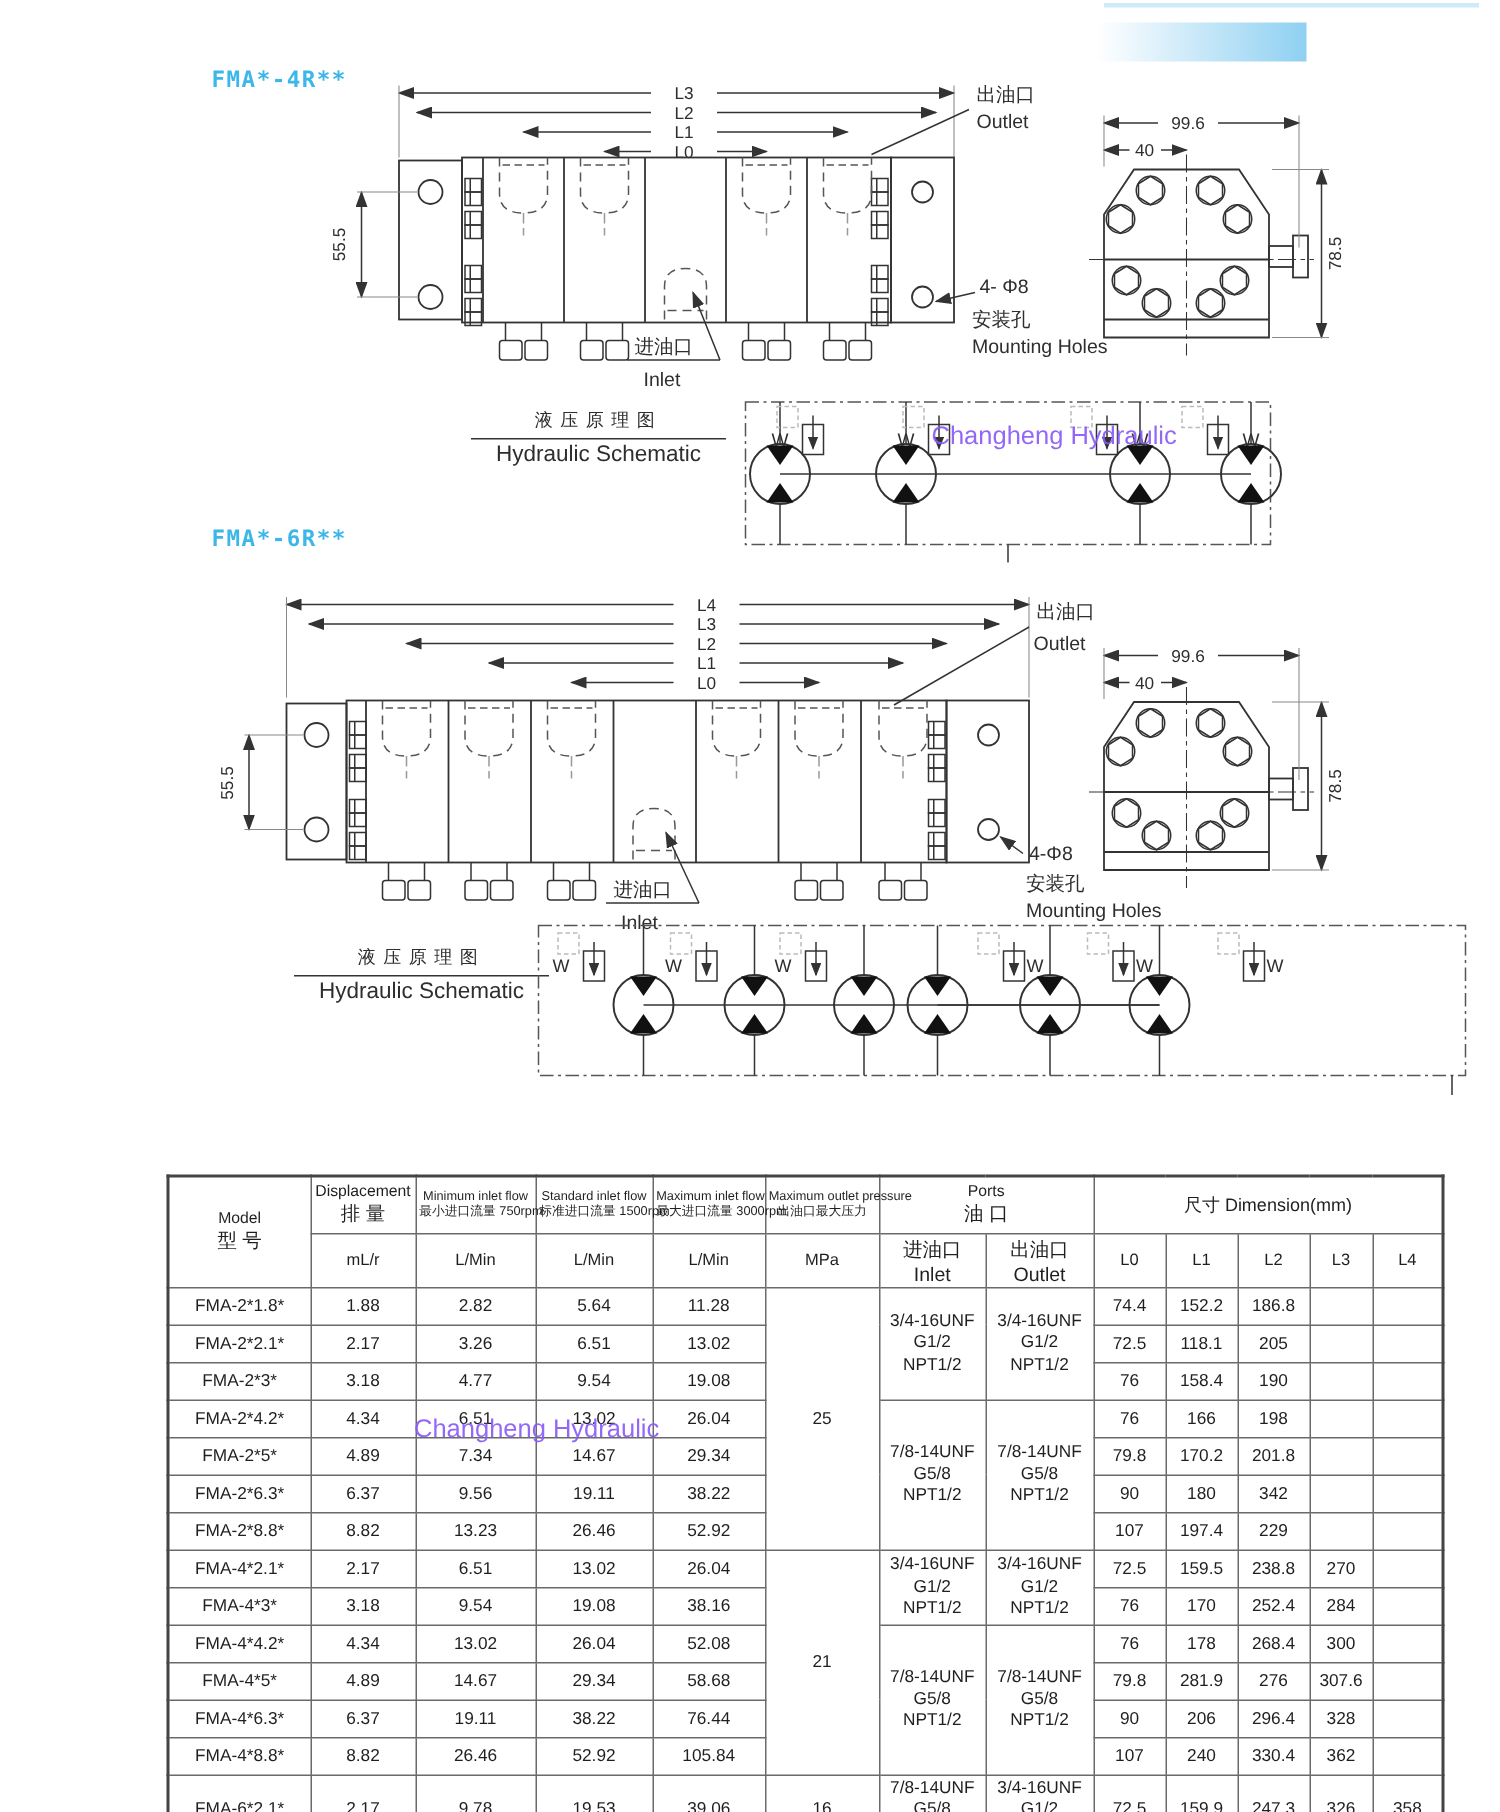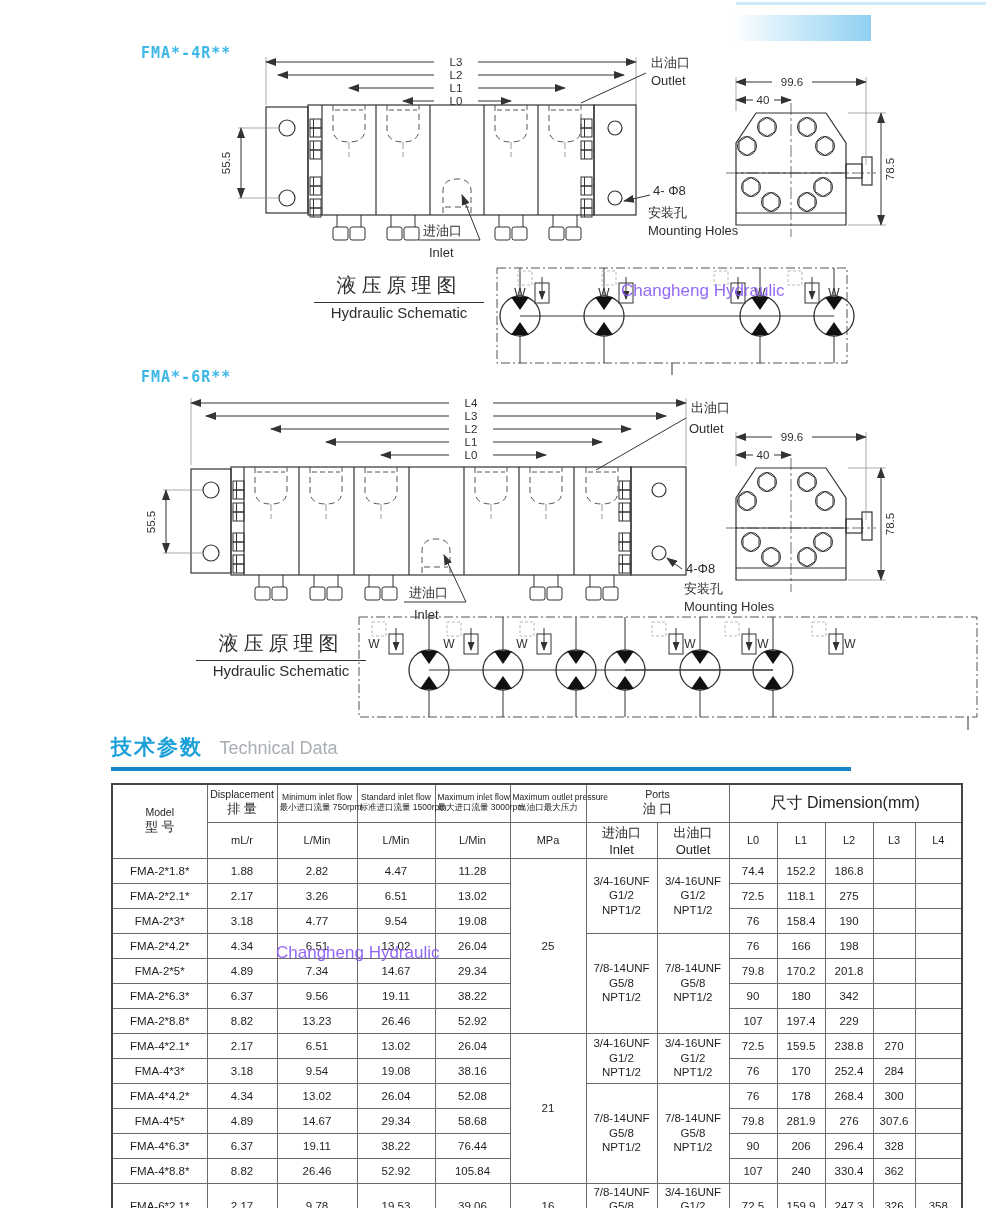--- a/index.html
+++ b/index.html
@@ -15,21 +15,21 @@
   .model-code { color:#3cb7e8; font-family:"DejaVu Sans Mono", monospace;
                 font-size:15px; letter-spacing:1px; font-weight:bold; }
 
   svg { overflow:visible; display:block; }
   svg text { font-family:"Liberation Sans", sans-serif; fill:#2e2e2e; }
   .dimtxt { font-size:11.5px; }
   .cntxt  { font-size:13px; }
   .entxt  { font-size:13px; }
 
   .schem-label { text-align:center; width:170px; }
-  .schem-label .cn { font-size:20px; letter-spacing:5px; padding-bottom:3px;
+  .schem-label .cn { font-size:12px; letter-spacing:5px; padding-bottom:3px;
                      border-bottom:1.5px solid #333; }
   .schem-label .en { font-size:15px; padding-top:1px; }
 
   .watermark { color:#8b5cf6; font-size:17px; white-space:nowrap; opacity:.92;
                font-family:"Liberation Sans", sans-serif; }
 
   .tech-head { left:75px; top:733px; width:740px; border-bottom:4px solid #1787c9;
                padding-bottom:6px; }
   .tech-head .cn { color:#1a9fd9; font-size:21px; font-weight:bold; letter-spacing:2px; }
   .tech-head .en { color:#a9aeb4; font-size:18px; margin-left:12px; }
@@ -38,21 +38,21 @@
                border:2px solid #444; background:#fff; }
   table.tech th, table.tech td { border:1px solid #6a6a6a; text-align:center;
                vertical-align:middle; padding:1px 2px; color:#1f1f1f; }
   table.tech td { height:25px; font-size:11.5px; }
   thead th { font-weight:normal; }
   .h-en { font-size:10.5px; }
   .h-cn { font-size:13px; }
   .h-small-en { font-size:8.5px; white-space:nowrap; }
   .h-small-cn { font-size:8.5px; white-space:nowrap; }
   .h-unit { font-size:11px; }
-  .h-dim { font-size:16px; }
+  .h-dim { font-size:12px; }
   .c-model { font-size:11px; }
   .c-port { white-space:pre-line; font-size:10.5px; line-height:1.25; }
   tr.hrow1 { height:38px; }
   tr.hrow2 { height:21px; }
 </style>
 </head>
 <body>
 
 <div id="page">
 
@@ -243,21 +243,21 @@
     <use href="#va4" x="244" y="30"></use>
       <use href="#va4" x="318" y="30"></use>
     <text x="26" y="34" font-size="12" text-anchor="middle">W</text>
     <text x="110" y="34" font-size="12" text-anchor="middle">W</text>
     <text x="266" y="34" font-size="12" text-anchor="middle">W</text>
     <text x="340" y="34" font-size="12" text-anchor="middle">W</text>
   </svg>
 
   <div class="abs watermark" style="left:585px; top:281px;">Changheng Hydraulic</div>
 
-  <div class="abs model-code" style="left:105px; top:368px;">FMA*-6R**</div>
+  <div class="abs model-code" style="left:105px; top:350px;">FMA*-6R**</div>
 
   <svg class="abs" style="left:90px; top:385px;" width="810" height="245" viewBox="0 0 810 245">
     <defs>
       <marker id="ae6" markerWidth="11" markerHeight="8" refX="10" refY="4" orient="auto">
         <path d="M0,0 L11,4 L0,8 z" fill="#333"></path>
         </marker>
       <marker id="as6" markerWidth="11" markerHeight="8" refX="1" refY="4" orient="auto">
         <path d="M11,0 L0,4 L11,8 z" fill="#333"></path>
         </marker>
       <g id="cup6">
@@ -451,24 +451,20 @@
     <use href="#va6" x="393" y="32"></use>
       <use href="#va6" x="480" y="32"></use>
     <text x="18" y="36" font-size="12" text-anchor="middle">W</text>
     <text x="93" y="36" font-size="12" text-anchor="middle">W</text>
     <text x="166" y="36" font-size="12" text-anchor="middle">W</text>
     <text x="334" y="36" font-size="12" text-anchor="middle">W</text>
     <text x="407" y="36" font-size="12" text-anchor="middle">W</text>
     <text x="494" y="36" font-size="12" text-anchor="middle">W</text>
   </svg>
 
-  <div class="abs tech-head">
-    <span class="cn">技术参数</span>
-    <span class="en">Technical Data</span>
-  </div>
 
   <div class="abs" style="left:75px; top:783px;">
     <table class="tech">
       <colgroup>
         <col style="width:95px">
           <col style="width:70px">
           <col style="width:80px">
         <col style="width:78px">
           <col style="width:75px">
           <col style="width:76px">
@@ -525,21 +521,21 @@
           <th class="h-unit">L2</th>
           <th class="h-unit">L3</th>
           <th class="h-unit">L4</th>
         </tr>
       </thead>
       <tbody id="tbody">
           <tr>
             <td class="c-model">FMA-2*1.8*</td>
             <td>1.88</td>
             <td>2.82</td>
-            <td>4.47</td>
+            <td>5.64</td>
             <td>11.28</td>
             <td rowspan="7">25</td>
             <td class="c-port" rowspan="3">3/4-16UNF
 G1/2
 NPT1/2</td>
             <td class="c-port" rowspan="3">3/4-16UNF
 G1/2
 NPT1/2</td>
             <td>74.4</td>
             <td>152.2</td>
@@ -548,21 +544,21 @@
             <td></td>
           </tr>
           <tr>
             <td class="c-model">FMA-2*2.1*</td>
             <td>2.17</td>
             <td>3.26</td>
             <td>6.51</td>
             <td>13.02</td>
             <td>72.5</td>
             <td>118.1</td>
-            <td>275</td>
+            <td>205</td>
             <td></td>
             <td></td>
           </tr>
           <tr>
             <td class="c-model">FMA-2*3*</td>
             <td>3.18</td>
             <td>4.77</td>
             <td>9.54</td>
             <td>19.08</td>
             <td>76</td>

